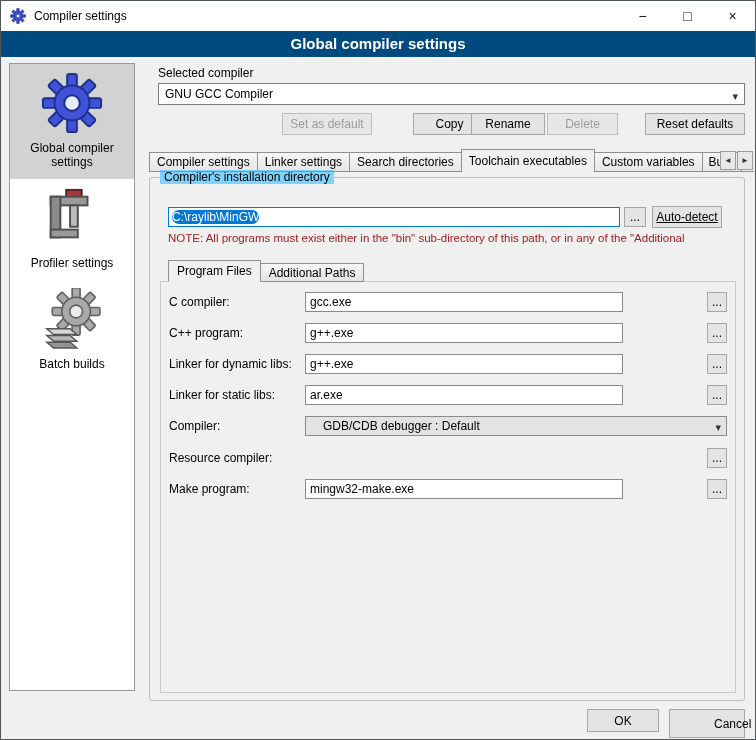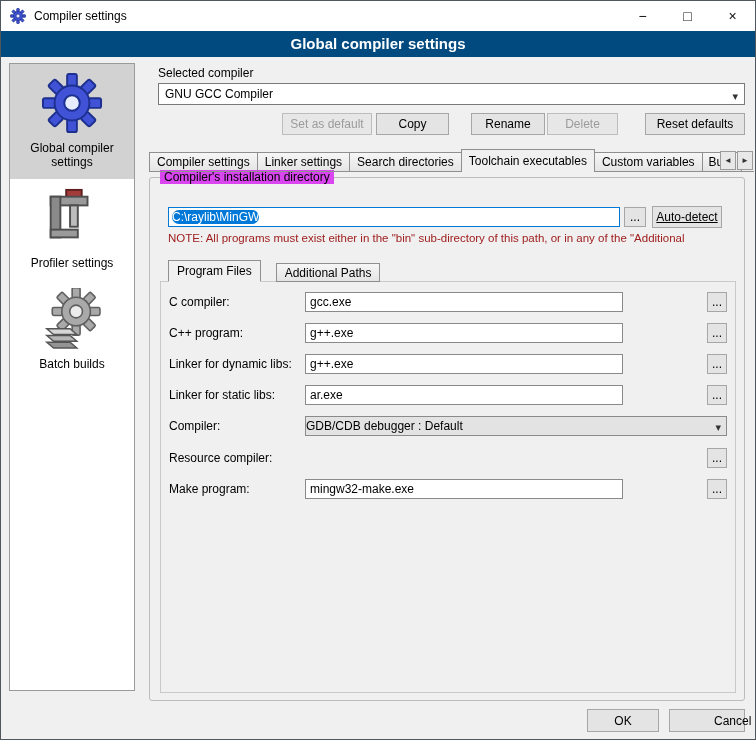--- a/index.html
+++ b/index.html
@@ -36,21 +36,21 @@
   #sel-comp-label { position:absolute; left:157px; top:65px; }
   .combo { background:#fff; border:1px solid #7a7a7a; line-height:20px;
            padding:0 22px 0 6px; white-space:nowrap; overflow:hidden; position:absolute; }
   .combo .chev { position:absolute; right:6px; top:2px; font-size:11px; color:#333; }
   #compiler-combo { left:157px; top:82px; width:587px; height:22px; }
 
   .btn { position:absolute; height:22px; background:#e4e4e4; border:1px solid #a6a6a6;
          font-family:inherit; font-size:12px; text-align:center; line-height:20px; }
   .btn.disabled { color:#9b9b9b; border-color:#bdbdbd; background:#e7e7e7; }
   #btn-setdefault { left:281px; top:112px; width:90px; }
-  #btn-copy       { left:375px; top:112px; width:73px; }
+  #btn-copy       { left:412px; top:112px; width:73px; }
   #btn-rename     { left:470px; top:112px; width:74px; }
   #btn-delete     { left:546px; top:112px; width:71px; }
   #btn-reset      { left:644px; top:112px; width:100px; }
 
   
   #tabstrip { position:absolute; left:148px; top:148px; width:605px; height:23px; }
   #tabstrip::after { content:""; position:absolute; left:0; right:0; bottom:0;
                      border-bottom:1px solid #8f8f8f; z-index:1; }
   #tabstrip .tabs { display:flex; align-items:flex-end; height:23px; }
   .tab { position:relative; z-index:0; height:20px; line-height:19px; padding:0 7px;
@@ -59,57 +59,57 @@
   .tab.active { z-index:2; height:23px; line-height:22px; background:#f0f0f0; }
   .tab.clip { width:40px; padding:0 0 0 6px; overflow:hidden; }
   #tab-arrows { position:absolute; right:1px; bottom:2px; display:flex; z-index:3; }
   .arrowbtn { width:16px; height:19px; border:1px solid #9a9a9a; background:#e8e8e8;
               font-size:8px; display:flex; align-items:center; justify-content:center;
               margin-left:1px; color:#333; }
 
   
   #groupbox { position:absolute; left:148px; top:176px; width:596px; height:524px;
               border:1px solid #bcbcbc; border-radius:3px; }
-  #group-title { position:absolute; left:10px; top:-8px; background:#d946ef; padding:0 4px; }
+  #group-title { position:absolute; left:10px; top:-8px; background:#7dd3fc; padding:0 4px; }
 
   #dir-input { position:absolute; left:18px; top:29px; width:452px; height:20px;
                border:1px solid #0078d7; background:#fff; line-height:18px;
                padding:0 3px; overflow:hidden; white-space:nowrap; }
   #dir-input .sel { background:#0078d7; color:#fff;border-radius:7px; }
   #dir-dots { left:474px; top:29px; width:22px; height:20px; line-height:17px; }
   #btn-autodetect { left:502px; top:28px; width:70px;text-decoration:underline; }
   .btn.inplace { position:absolute; }
   #note-line { position:absolute; left:18px; top:54px; width:574px; color:#a02020;
                font-size:11.5px; white-space:nowrap; overflow:hidden; }
 
   
   #subtabs { position:absolute; left:18px; top:82px; height:22px; display:flex;
-             align-items:flex-end; z-index:3;gap:16px; }
+             align-items:flex-end; z-index:3; }
   .subtab { height:19px; line-height:18px; padding:0 8px; border:1px solid #8f8f8f;
             background:linear-gradient(#f6f6f6,#e4e4e4); margin-right:-1px; white-space:nowrap; }
   .subtab.active { height:22px; line-height:21px; background:#f0f0f0;
                    border-bottom:1px solid #f0f0f0; }
   #subpage { position:absolute; left:10px; top:103px; width:576px; height:412px;
              border:1px solid #c9c9c9; background:#f0f0f0; }
 
   .frow { position:absolute; left:0; width:100%; height:22px; }
   .flabel { position:absolute; left:8px; top:3px; white-space:nowrap; }
   .fvalue { position:absolute; left:144px; top:0; width:318px; height:20px;
             border:1px solid #8a8a8a; background:#fff; line-height:18px; padding:0 4px;
             overflow:hidden; white-space:nowrap; }
   .fdots { position:absolute; left:546px; top:0; width:20px; height:20px;
            line-height:17px; }
   .fselect { position:absolute; left:144px; top:0; width:422px; height:20px;
              border:1px solid #8a8a8a; background:#e3e3e3; line-height:18px;
-             padding:0 20px 0 0; overflow:hidden; white-space:nowrap; }
+             padding:0 20px 0 17px; overflow:hidden; white-space:nowrap; }
   .fselect .chev { position:absolute; right:5px; top:1px; font-size:11px; color:#333; }
 
   
   #btn-ok     { left:586px; top:708px; width:72px; height:23px; }
-  #btn-cancel { left:668px; top:708px; width:76px; height:23px;padding-left:44px; }
+  #btn-cancel { left:668px; top:708px; width:76px; height:29px;padding-left:44px; }
 </style>
 </head>
 <body>
 
 <div id="window">
 
   <div id="titlebar">
     <svg id="app-icon" viewBox="0 0 64 64">
       <g stroke="#1d2f8f" stroke-width="3" fill="#4053d6">
         <rect x="27" y="2" width="10" height="13" rx="2"></rect>

